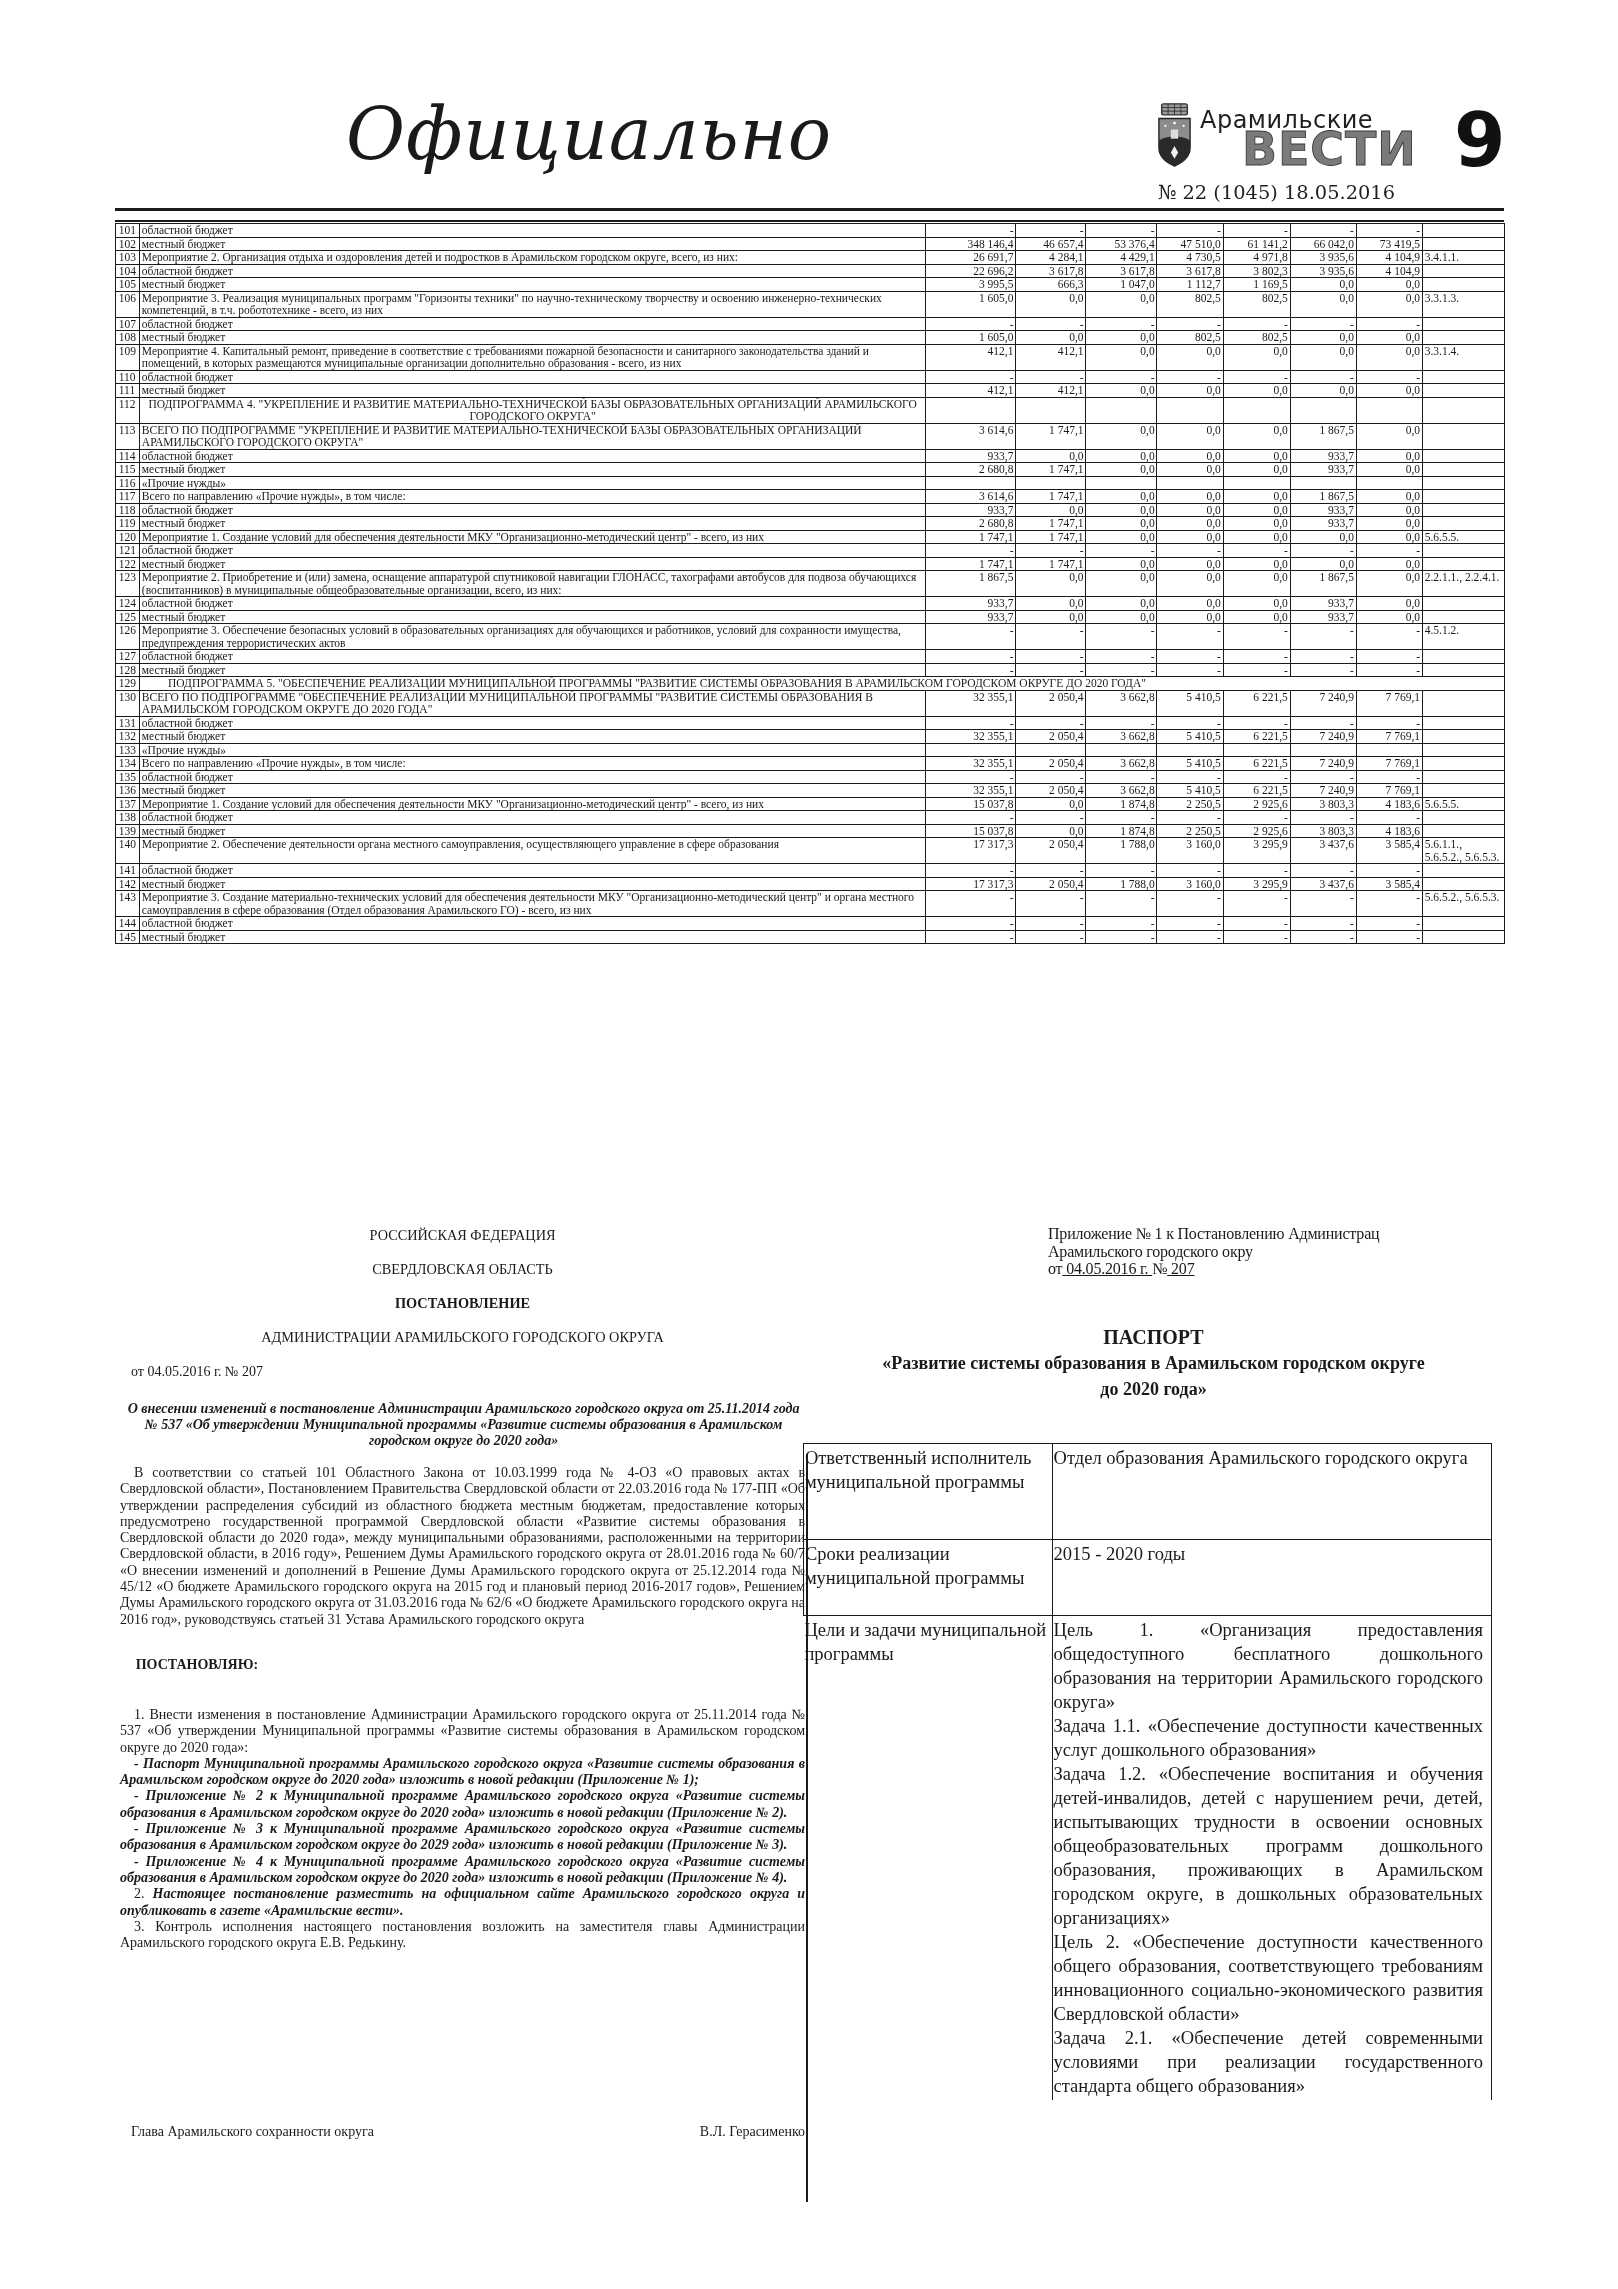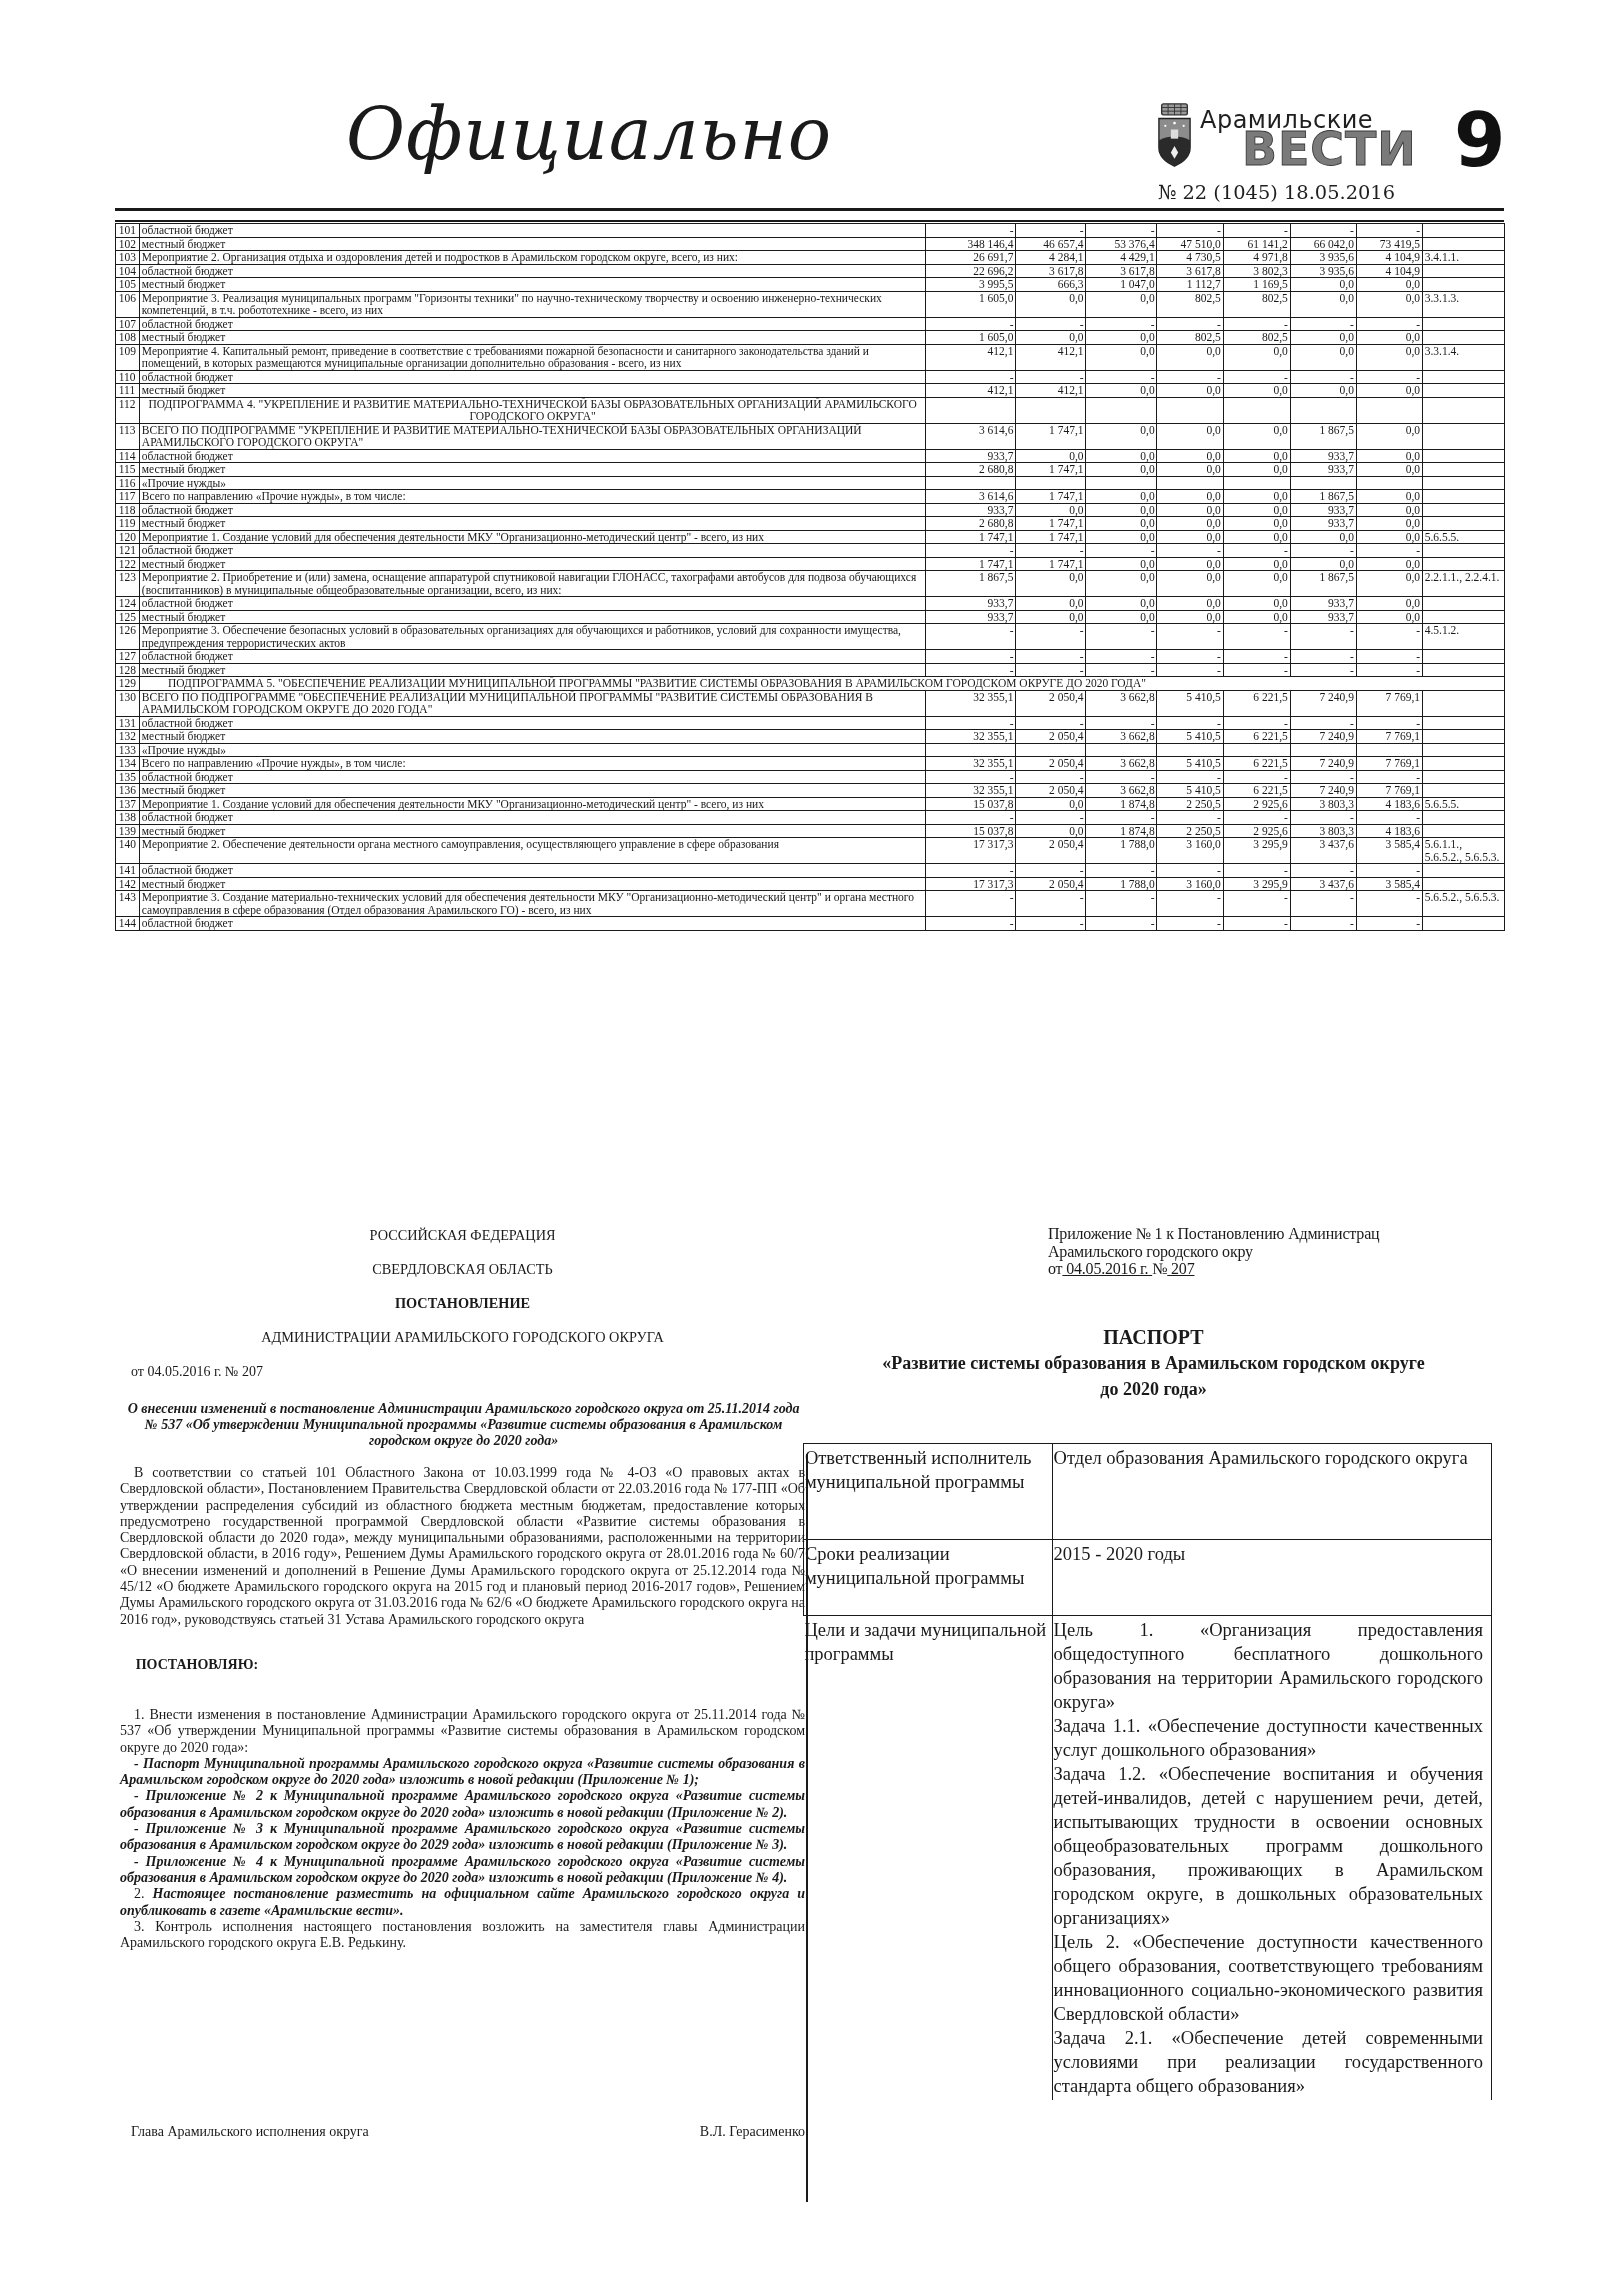--- a/index.html
+++ b/index.html
@@ -599,20 +599,32 @@
         <td class="num">-</td>
         <td class="num">-</td>
         <td class="num">-</td>
         <td class="num">-</td>
         <td class="num">-</td>
         <td class="target">5.6.5.2., 5.6.5.3.</td>
       </tr>
       <tr>
         <td class="rn">144</td>
         <td class="name">областной бюджет</td>
+        <td class="num">-</td>
+        <td class="num">-</td>
+        <td class="num">-</td>
+        <td class="num">-</td>
+        <td class="num">-</td>
+        <td class="num">-</td>
+        <td class="num">-</td>
+        <td class="target"></td>
+      </tr>
+      <tr>
+        <td class="rn">145</td>
+        <td class="name">местный бюджет</td>
         <td class="num">-</td>
         <td class="num">-</td>
         <td class="num">-</td>
         <td class="num">-</td>
         <td class="num">-</td>
         <td class="num">-</td>
         <td class="num">-</td>
         <td class="target"></td>
       </tr>
     </tbody>
@@ -632,21 +644,21 @@
   <div class="abs" style="top:480px">
     <p>1. Внести изменения в постановление Администрации Арамильского городского округа от 25.11.2014 года № 537 «Об утверждении Муниципальной программы «Развитие системы образования в Арамильском городском округе до 2020 года»:</p>
     <p class="it">- Паспорт Муниципальной программы Арамильского городского округа «Развитие системы образования в Арамильском городском округе до 2020 года» изложить в новой редакции (Приложение № 1);</p>
     <p class="it">- Приложение № 2 к Муниципальной программе Арамильского городского округа «Развитие системы образования в Арамильском городском округе до 2020 года» изложить в новой редакции (Приложение № 2).</p>
     <p class="it">- Приложение № 3 к Муниципальной программе Арамильского городского округа «Развитие системы образования в Арамильском городском округе до 2029 года» изложить в новой редакции (Приложение № 3).</p>
     <p class="it">- Приложение № 4 к Муниципальной программе Арамильского городского округа «Развитие системы образования в Арамильском городском округе до 2020 года» изложить в новой редакции (Приложение № 4).</p>
     <p><span>2. </span><span class="it">Настоящее постановление разместить на официальном сайте Арамильского городского округа и опубликовать в газете «Арамильские вести».</span></p>
     <p>3. Контроль исполнения настоящего постановления возложить на заместителя главы Администрации Арамильского городского округа Е.В. Редькину.</p>
   </div>
   <div class="signature" style="top:897px">
-    <span>Глава Арамильского исполнения округа</span>
+    <span>Глава Арамильского сохранности округа</span>
     <span class="right">В.Л. Герасименко</span>
   </div>
 </div>
 
 <div class="vline"></div>
 
 <div class="appendix-note">
   <div>Приложение № 1 к Постановлению Администрац</div>
   <div>Арамильского городского окру</div>
   <div><span>от</span><span class="u"> 04.05.2016 г. </span><span>№</span><span class="u"> 207</span></div>

